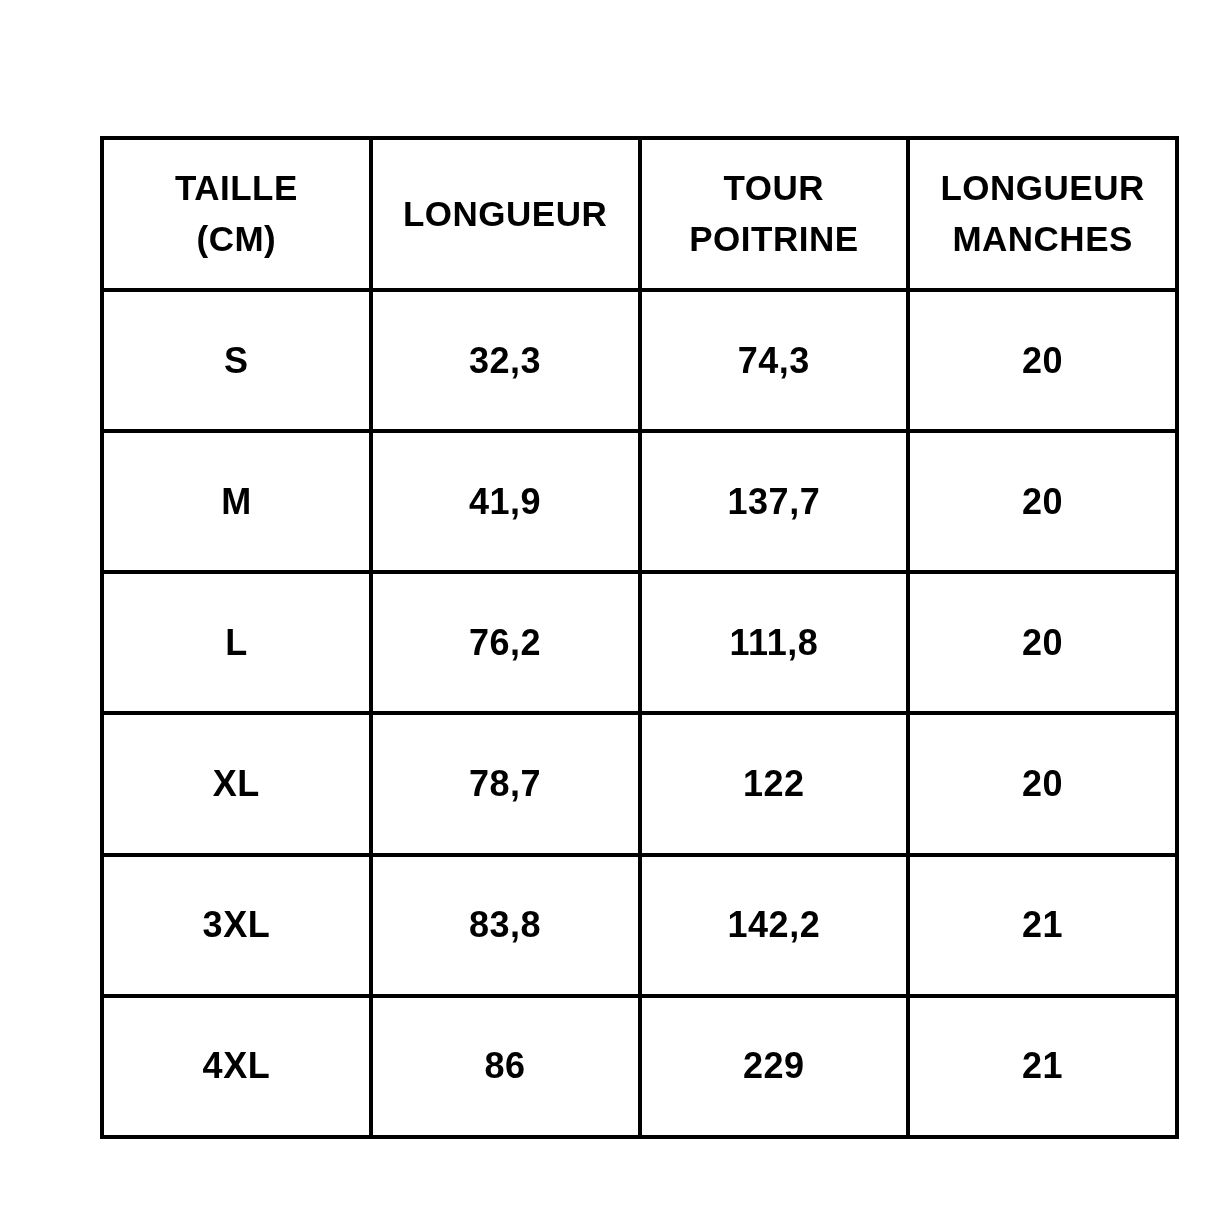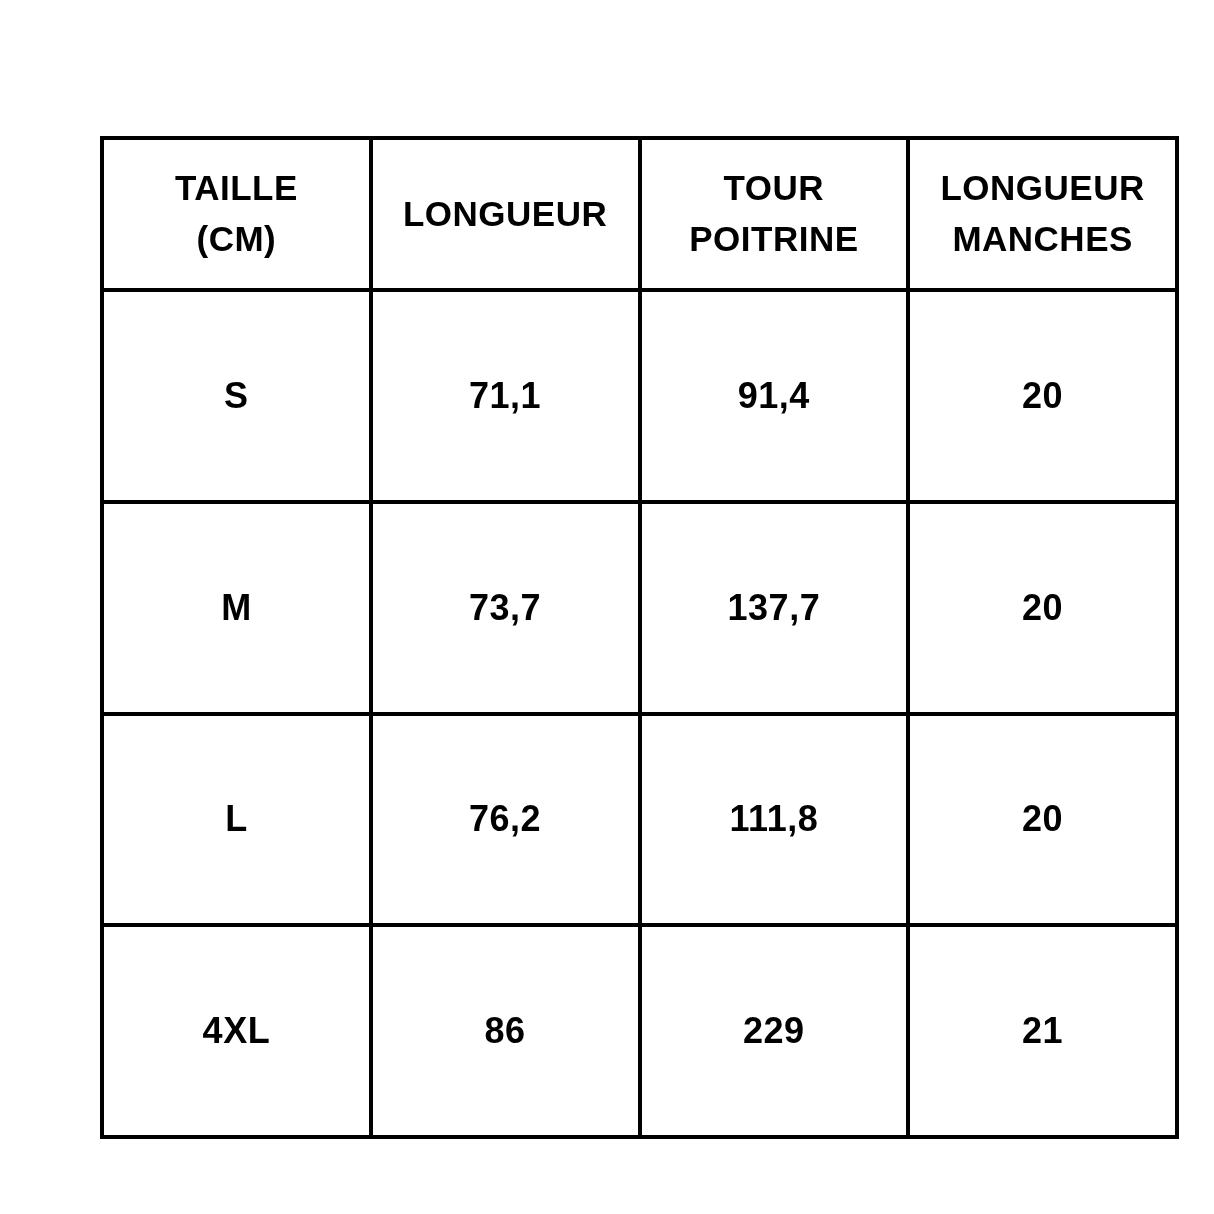--- a/index.html
+++ b/index.html
@@ -68,35 +68,47 @@
         <th>LONGUEUR</th>
         <th>TOUR
 POITRINE</th>
         <th>LONGUEUR
 MANCHES</th>
       </tr>
     </thead>
     <tbody>
       <tr>
         <th>S</th>
-        <td>71,1</td>
-        <td>91,4</td>
+        <td>32,3</td>
+        <td>74,3</td>
         <td>20</td>
       </tr>
       <tr>
         <th>M</th>
-        <td>73,7</td>
+        <td>41,9</td>
         <td>137,7</td>
         <td>20</td>
       </tr>
       <tr>
         <th>L</th>
         <td>76,2</td>
         <td>111,8</td>
         <td>20</td>
+      </tr>
+      <tr>
+        <th>XL</th>
+        <td>78,7</td>
+        <td>122</td>
+        <td>20</td>
+      </tr>
+      <tr>
+        <th>3XL</th>
+        <td>83,8</td>
+        <td>142,2</td>
+        <td>21</td>
       </tr>
       <tr>
         <th>4XL</th>
         <td>86</td>
         <td>229</td>
         <td>21</td>
       </tr>
     </tbody>
   </table>
 </div>

